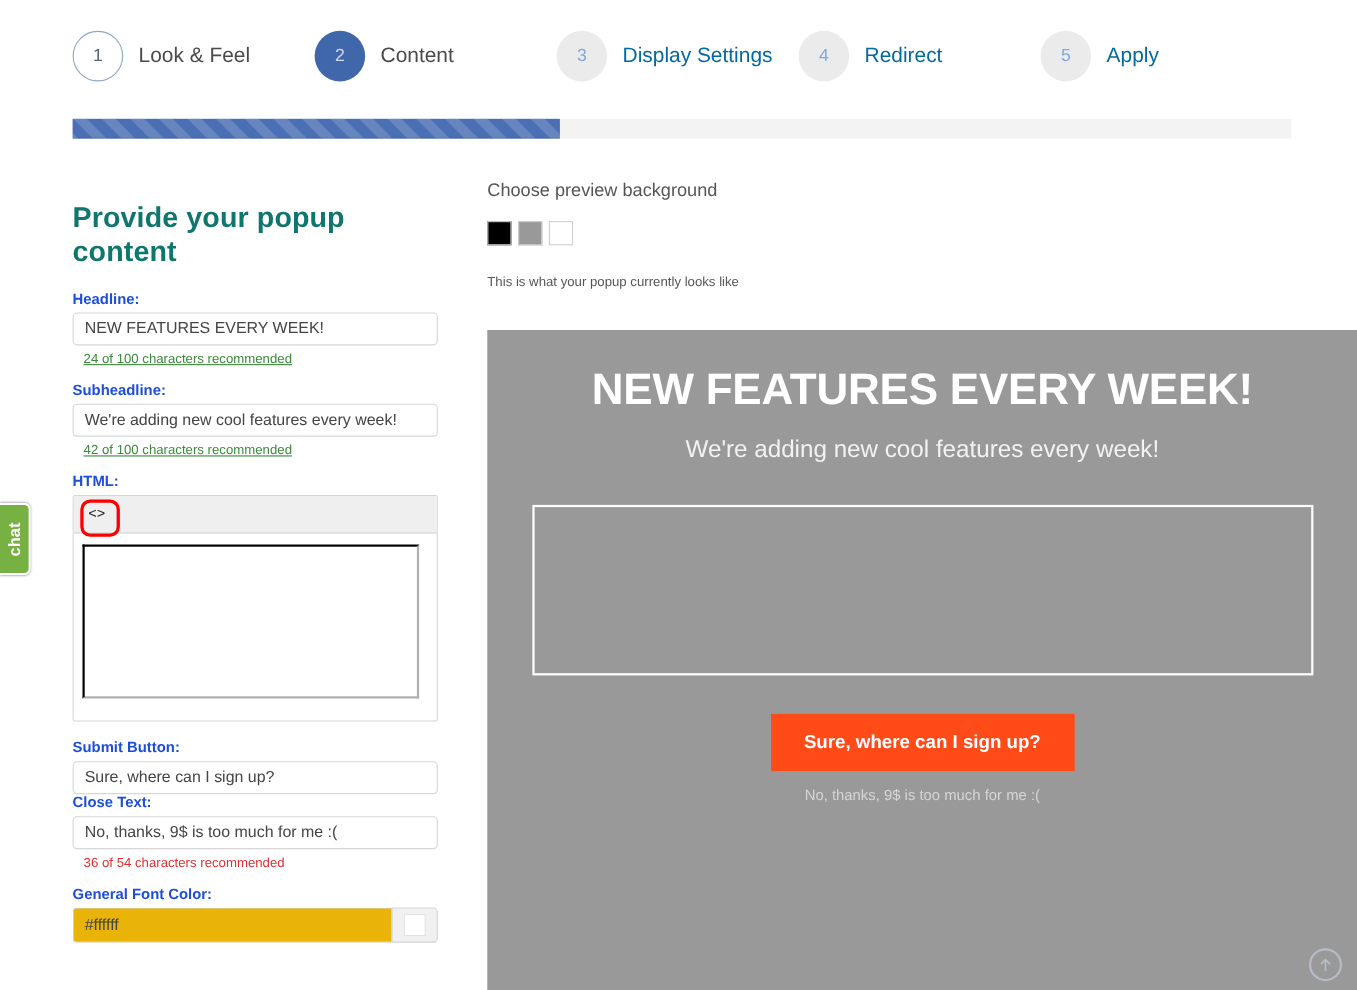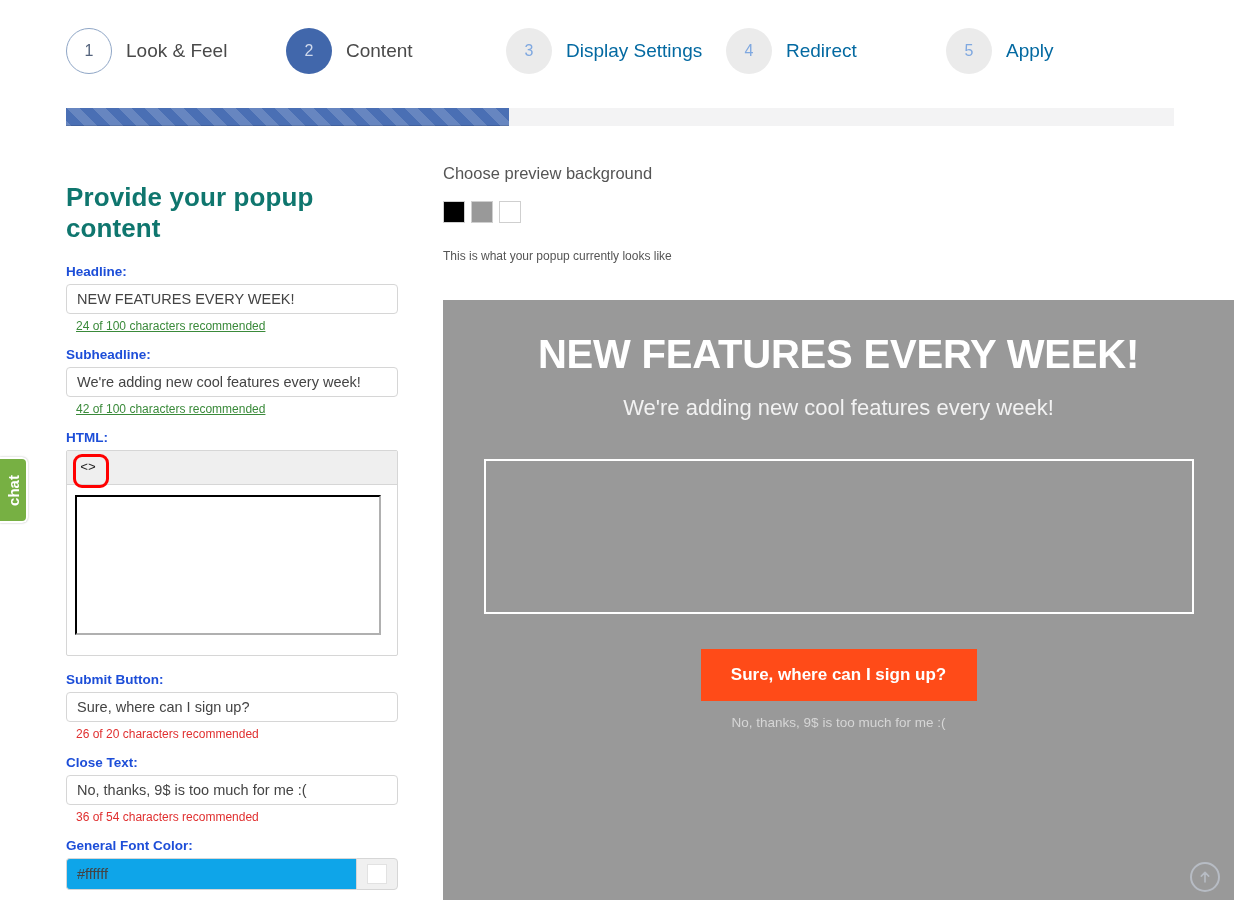--- a/index.html
+++ b/index.html
@@ -97,21 +97,21 @@
     width: 306px; height: 140px; background: #fff;
     border-top: 2px solid #000; border-left: 2px solid #000;
     border-right: 2px solid #b0b0b0; border-bottom: 2px solid #b0b0b0;
   }
 
   
   .color-row { display: flex; width: 332px; }
   .color-input {
     flex: 1; height: 32px;
     border: 1px solid #d6d6d6; border-right: none;
-    border-radius: 4px 0 0 4px; background: #0ea5e9;
+    border-radius: 4px 0 0 4px; background: #eab308;
     font-size: 14.5px; color: #444; padding: 0 10px; line-height: 30px;
   }
   .color-swatch-btn {
     width: 42px; height: 32px;
     border: 1px solid #d6d6d6; border-radius: 0 4px 4px 0;
     background: #f0f0f0; display: flex;
     align-items: center; justify-content: center;
   }
   .color-swatch-btn i {
     display: block; width: 20px; height: 20px;
@@ -229,21 +229,20 @@
       <div class="editor-toolbar">
         <div class="code-icon">&lt;&gt;</div>
       </div>
       <div class="editor-body">
         <div class="editor-area"></div>
       </div>
     </div>
 
     <label class="field-label">Submit Button:</label>
     <div class="text-input">Sure, where can I sign up?</div>
-    <div class="hint warn">26 of 20 characters recommended</div>
 
     <label class="field-label">Close Text:</label>
     <div class="text-input">No, thanks, 9$ is too much for me :(</div>
     <div class="hint warn">36 of 54 characters recommended</div>
 
     <label class="field-label">General Font Color:</label>
     <div class="color-row">
       <div class="color-input">#ffffff</div>
       <div class="color-swatch-btn">
         <i id="font-color-swatch" style="background: rgb(255, 255, 255);"></i>

